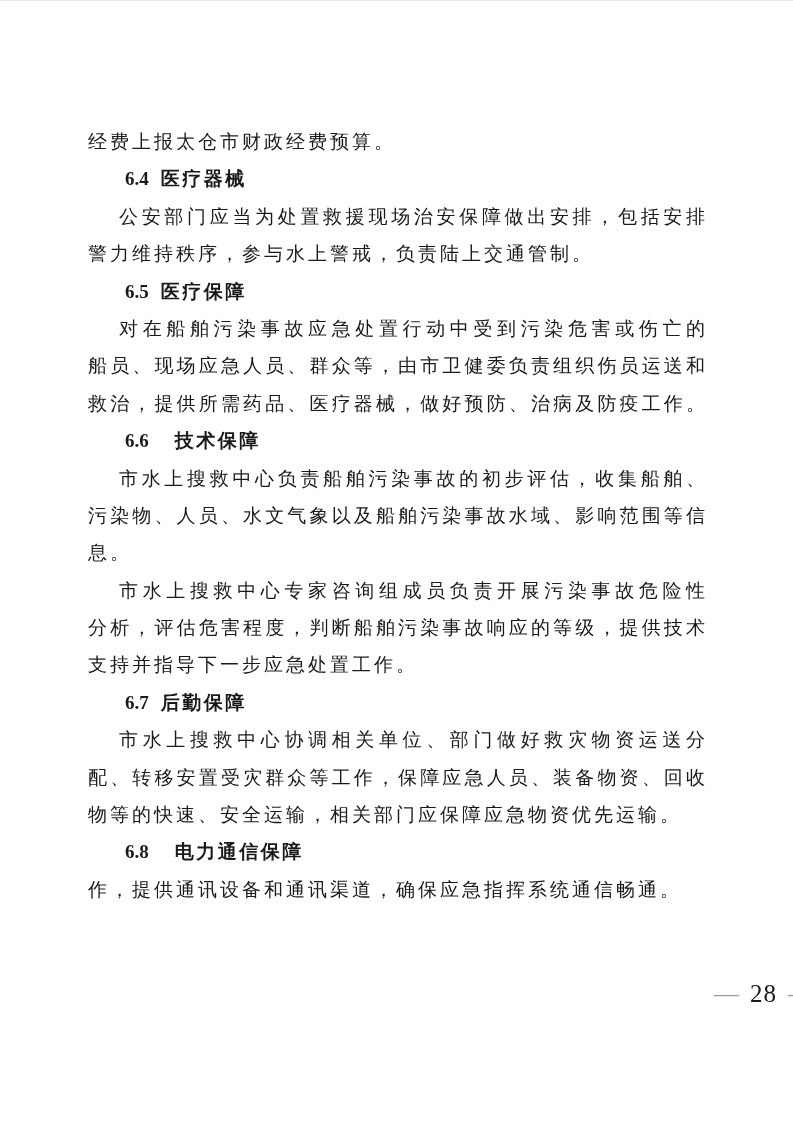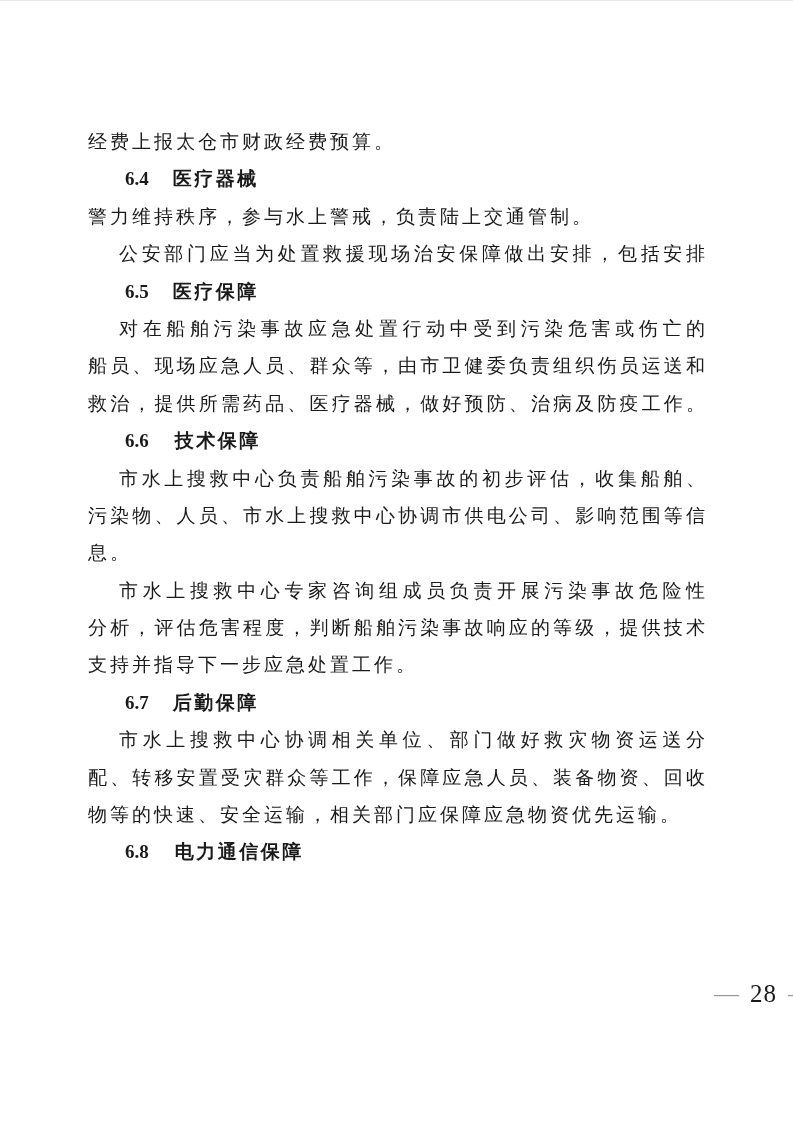--- a/index.html
+++ b/index.html
@@ -24,51 +24,52 @@
     height:37.4px;line-height:37.4px;
     letter-spacing:3px;white-space:nowrap;
   }
   .line.justify{
     white-space:normal;letter-spacing:2px;
     text-align:justify;text-align-last:justify;
     text-justify:inter-ideograph;
   }
   .line.indent{text-indent:31px;}
   .line.heading{font-weight:700;padding-left:37px;letter-spacing:2.5px;}
-  .line.heading .num{letter-spacing:0;margin-right:24px;font-family:"Liberation Serif",serif;}
+  .line.heading .num{letter-spacing:0;margin-right:12px;font-family:"Liberation Serif",serif;}
   .line.heading.wide-gap .num{margin-right:26px;margin-top:48px;}
   .footer{
     position:absolute;left:0;right:0;top:979px;height:28px;line-height:28px;
     text-align:right;color:var(--text);font-size:25px;
   }
   .footer .dash{color:var(--dash);letter-spacing:0;}
   .footer .pagenum{margin:0 11px;letter-spacing:1px;}
 </style>
 </head>
 <body>
 
 <div class="page">
   <div class="doc-body" id="doc-body">
       <div class="line">经费上报太仓市财政经费预算。</div>
       <div class="line heading"><span class="num">6.4</span><span class="title">医疗器械</span></div>
+      <div class="line justify indent">公安部门应当为处置救援现场治安保障做出安排，包括安排</div>
       <div class="line">警力维持秩序，参与水上警戒，负责陆上交通管制。</div>
-      <div class="line justify indent">公安部门应当为处置救援现场治安保障做出安排，包括安排</div>
       <div class="line heading"><span class="num">6.5</span><span class="title">医疗保障</span></div>
       <div class="line justify indent">对在船舶污染事故应急处置行动中受到污染危害或伤亡的</div>
       <div class="line justify">船员、现场应急人员、群众等，由市卫健委负责组织伤员运送和</div>
       <div class="line justify">救治，提供所需药品、医疗器械，做好预防、治病及防疫工作。</div>
       <div class="line heading wide-gap"><span class="num">6.6</span><span class="title">技术保障</span></div>
       <div class="line justify indent">市水上搜救中心负责船舶污染事故的初步评估，收集船舶、</div>
-      <div class="line justify">污染物、人员、市水上搜救中心协调市供电公司、影响范围等信</div>
+      <div class="line justify">污染物、人员、水文气象以及船舶污染事故水域、影响范围等信</div>
       <div class="line">息。</div>
       <div class="line justify indent">市水上搜救中心专家咨询组成员负责开展污染事故危险性</div>
       <div class="line justify">分析，评估危害程度，判断船舶污染事故响应的等级，提供技术</div>
       <div class="line">支持并指导下一步应急处置工作。</div>
       <div class="line heading"><span class="num">6.7</span><span class="title">后勤保障</span></div>
       <div class="line justify indent">市水上搜救中心协调相关单位、部门做好救灾物资运送分</div>
       <div class="line justify">配、转移安置受灾群众等工作，保障应急人员、装备物资、回收</div>
       <div class="line">物等的快速、安全运输，相关部门应保障应急物资优先运输。</div>
       <div class="line heading wide-gap"><span class="num">6.8</span><span class="title">电力通信保障</span></div>
+      <div class="line">作，提供通讯设备和通讯渠道，确保应急指挥系统通信畅通。</div>
     </div>
   <div class="footer">
     <span class="dash">—</span><span class="pagenum">28</span><span class="dash">—</span>
   </div>
 </div>
 
 </body></html>

